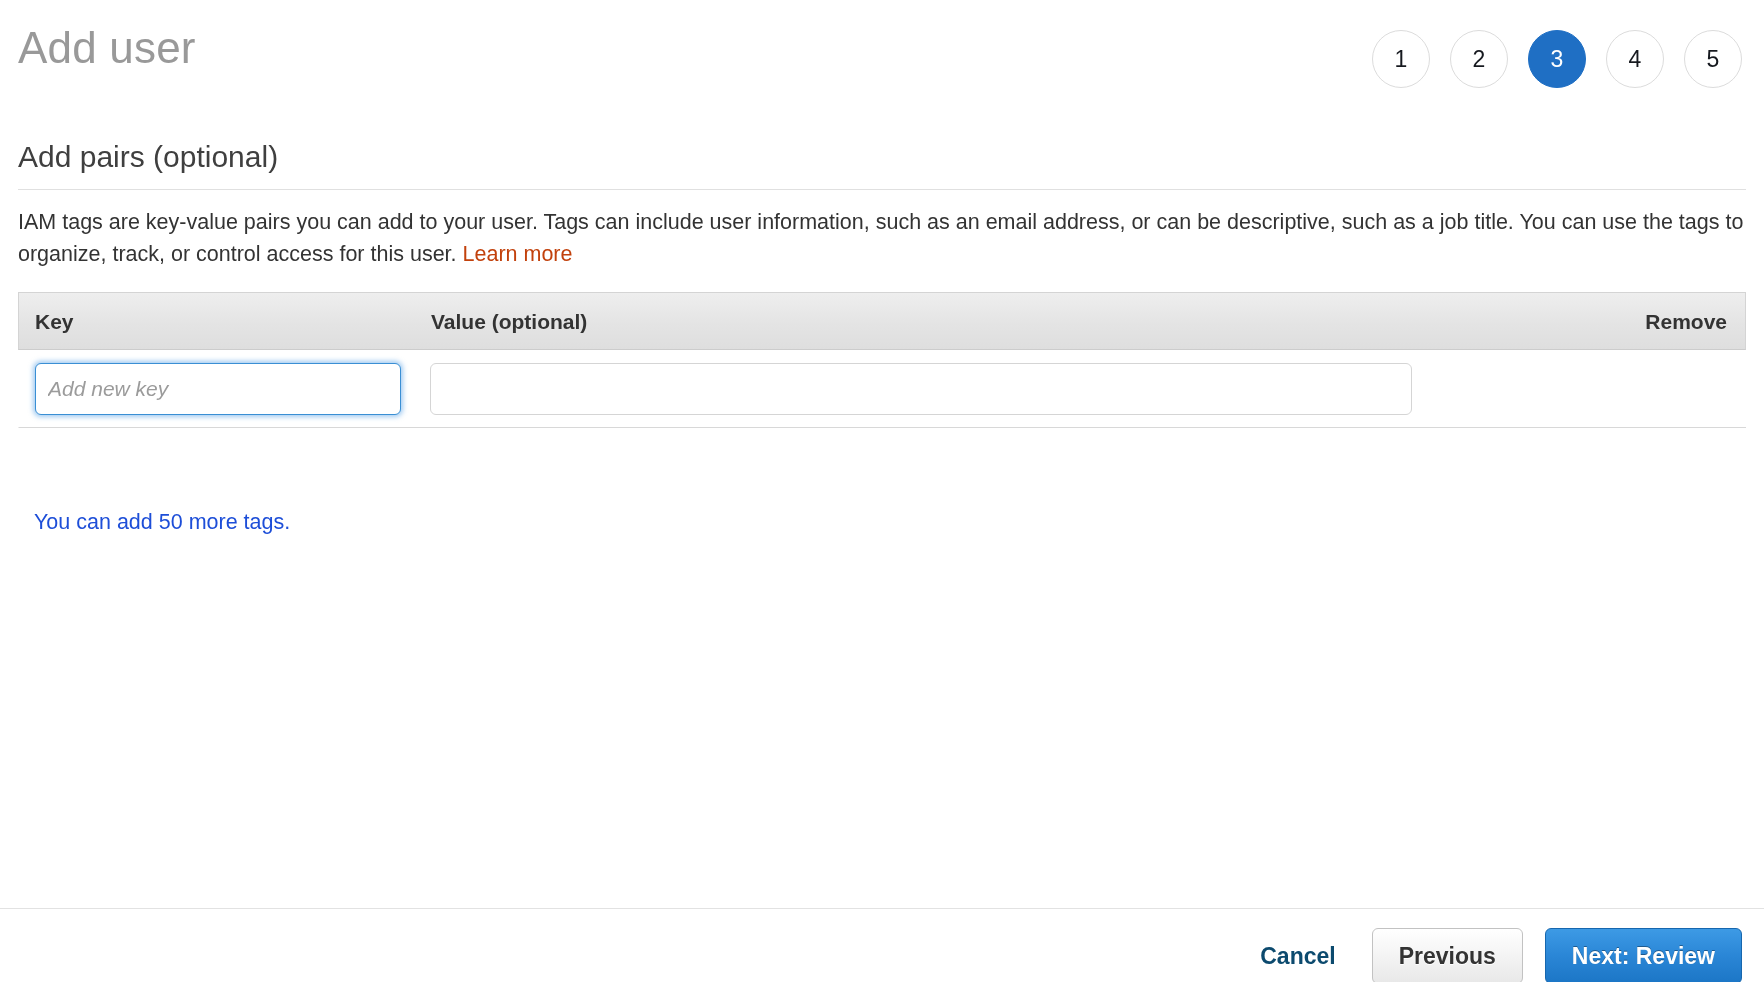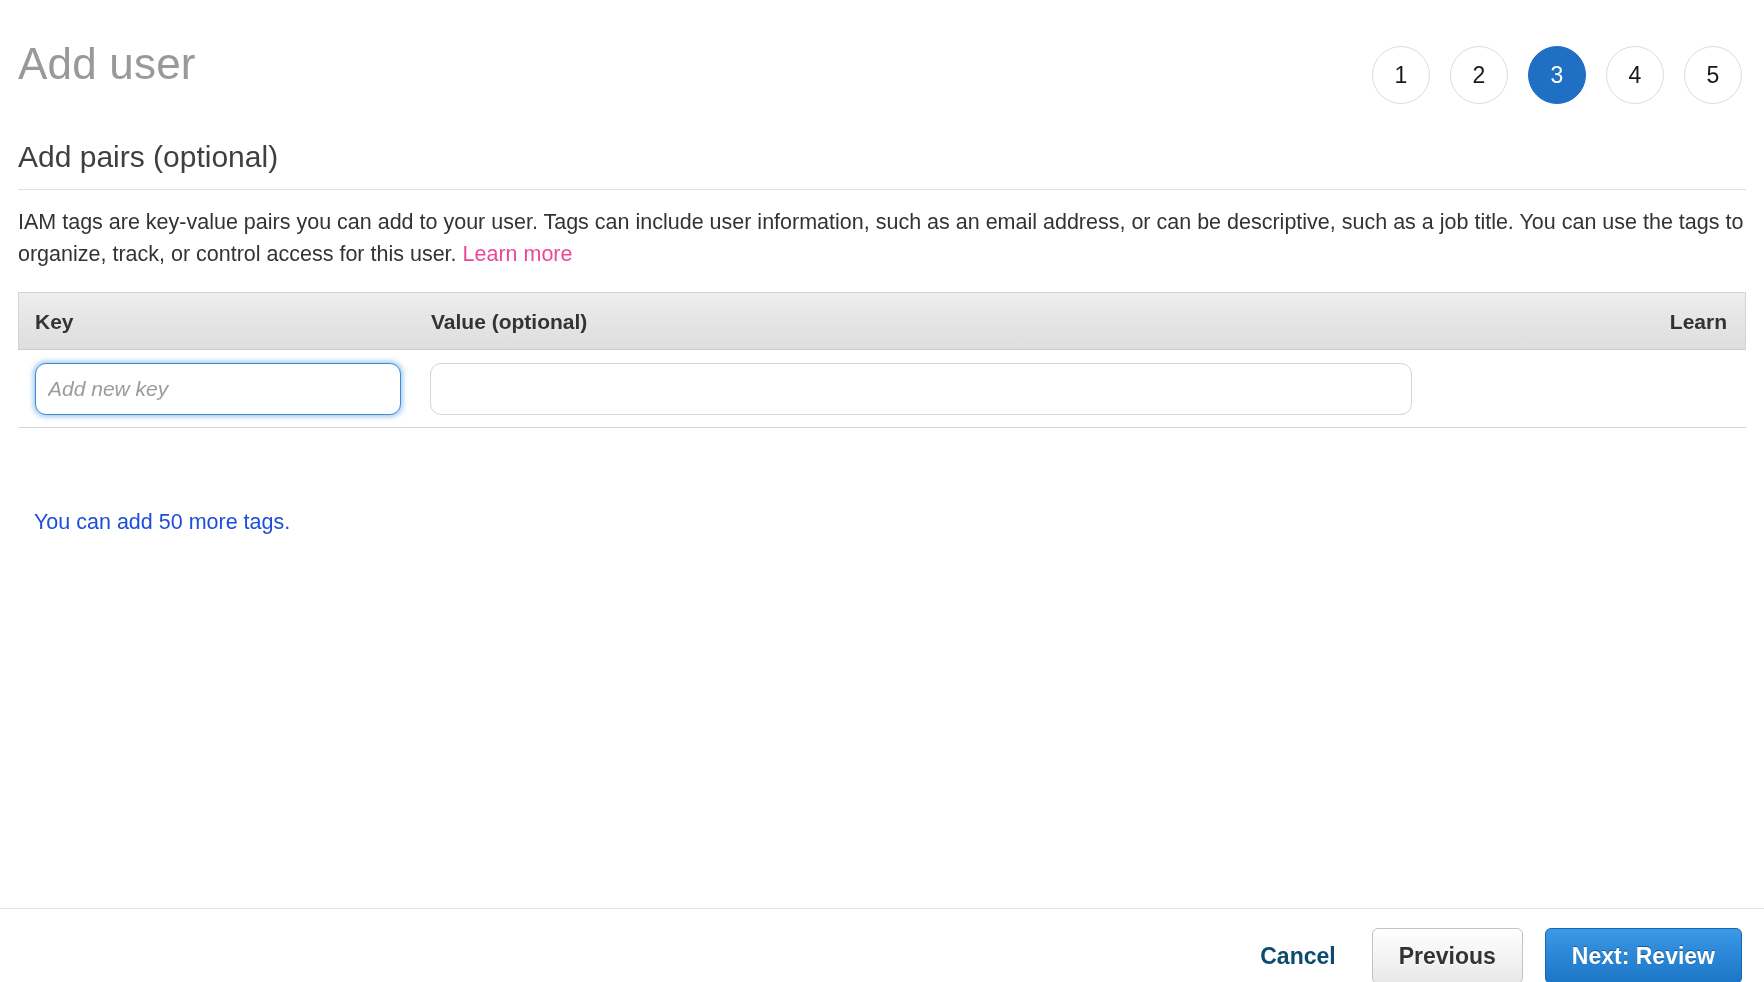--- a/index.html
+++ b/index.html
@@ -19,21 +19,21 @@
     width: 1764px;
     height: 982px;
     background: #ffffff;
     overflow: hidden;
   }
 
   
   .topbar {
     position: absolute;
     left: 0;
-    top: 16px;
+    top: 0;
     width: 1764px;
     height: 120px;
     padding-left: 38px;
   }
 
   .page-title {
     position: absolute;
     left: 18px;
     top: 20px;
     font-size: 44px;
@@ -103,21 +103,21 @@
     position: absolute;
     left: 18px;
     top: 206px;
     width: 1736px;
     font-size: 21.5px;
     line-height: 32px;
     color: #333333;
   }
 
   .description a {
-    color: #ec4899;
+    color: #c2410c;
     text-decoration: none;
   }
 
   
   .tags-table {
     position: absolute;
     left: 18px;
     top: 292px;
     width: 1728px;
   }
@@ -162,21 +162,21 @@
     flex: 1 1 auto;
     padding-right: 0;
   }
 
   .cell-remove {
     width: 334px;
   }
 
   .tag-input {
     height: 52px;
-    border-radius: 11px;
+    border-radius: 6px;
     border: 1px solid #d5d5d5;
     background: #ffffff;
     font-family: "Liberation Sans", sans-serif;
     font-size: 21px;
     color: #333333;
     padding: 0 12px;
     outline: none;
     width: 100%;
     display: block;
   }
@@ -286,21 +286,21 @@
     <div class="rule"></div>
   </div>
 
   <div class="description"><span>IAM tags are key-value pairs you can add to your user. Tags can include user information, such as an email address, or can be descriptive, such as a job title. You can use the tags to organize, track, or control access for this user. </span><a href="#">Learn more</a></div>
 
   <div class="tags-table">
 
     <div class="tbl-header">
       <div class="th th-key">Key</div>
       <div class="th th-value">Value (optional)</div>
-      <div class="th th-remove">Learn</div>
+      <div class="th th-remove">Remove</div>
     </div>
 
     <div class="tbl-row">
       <div class="cell-key">
         <input class="tag-input key-input" type="text" placeholder="Add new key" style="">
       </div>
       <div class="cell-value">
         <input class="tag-input value-input" type="text" placeholder="" style="">
       </div>
       <div class="cell-remove"></div>

